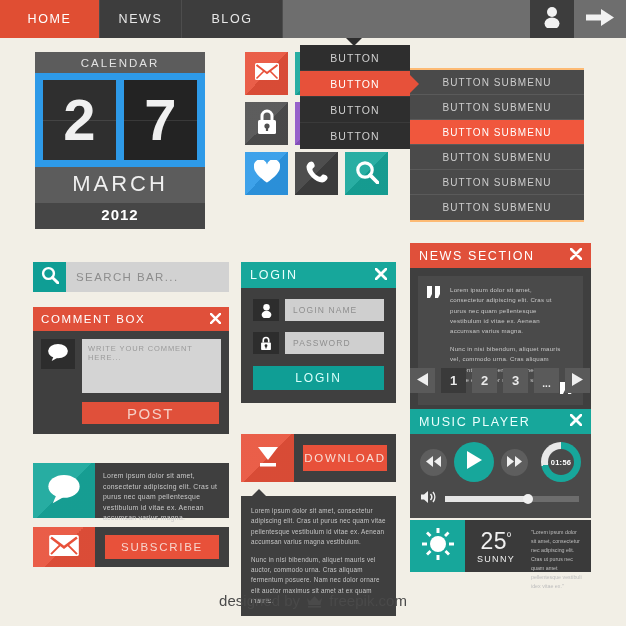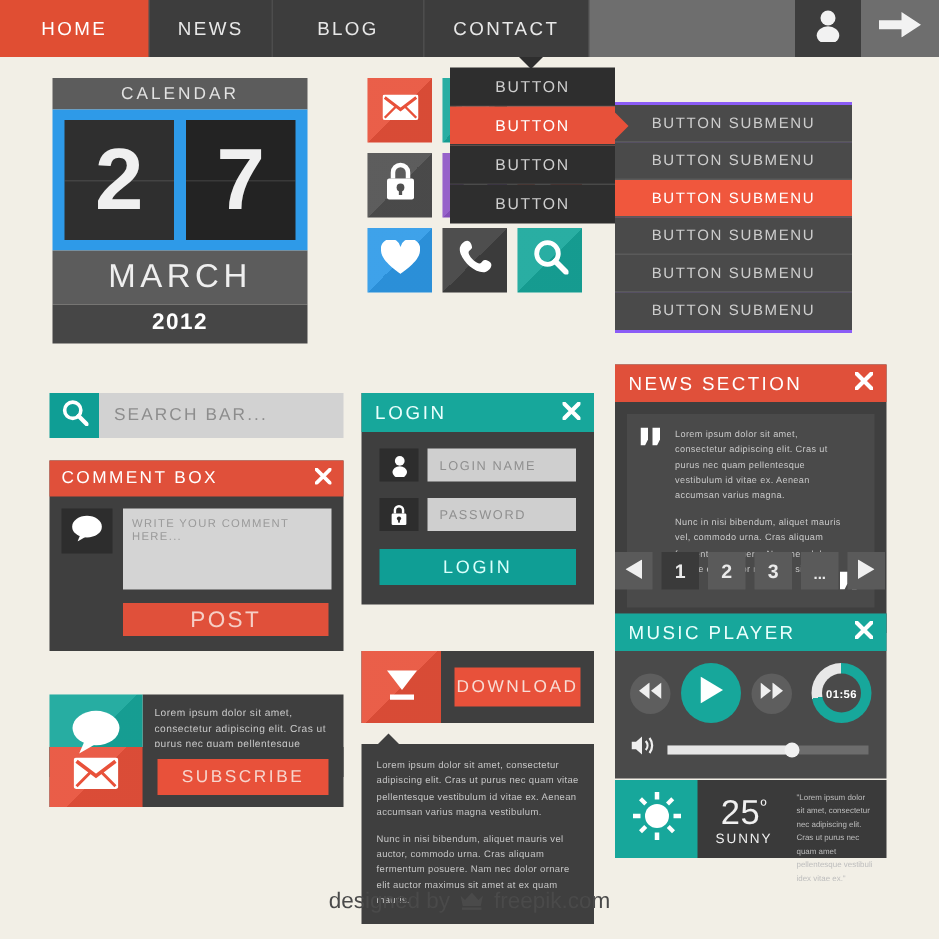--- a/index.html
+++ b/index.html
@@ -29,22 +29,22 @@
               border-top: 8px solid #2e2e2e; z-index: 8;}
   .dd-item { height: 26px; display:flex; align-items:center; justify-content:center;
              background:#2e2e2e; color:#cfcfcf; font-size:10.5px; letter-spacing:1.1px;
              border-bottom: 1px solid #3a3a3a; position: relative;}
   .dd-item.active { background:#e7513a; color:#fff; }
   .dd-item.active::after { content:""; position:absolute; right:-9px; top:4px;
             width:0;height:0;border-top:9px solid transparent;border-bottom:9px solid transparent;
             border-left:9px solid #e7513a; }
 
   
-  .submenu { position: absolute; left: 410px; top: 68px; width: 158px; z-index: 5;
-             background: #8b5cf6; padding: 2px 0; }
+  .submenu { position: absolute; left: 410px; top: 68px; width: 174px; z-index: 5;
+             background: #fdba74; padding: 2px 0; }
   .sm-item { height: 25px; display:flex; align-items:center; justify-content:center;
              background:#4a4a4a; color:#cdcdcd; font-size:10px; letter-spacing:1.1px;
              border-bottom: 1px solid #5a5a5a; }
   .sm-item.active { background:#f0573d; color:#fff; }
 
   
   .calendar { position:absolute; left: 35px; top: 52px; width: 170px; }
   .cal-head { background:#5c5c5c; color:#e2e2e2; text-align:center; font-size:11.5px;
               letter-spacing:2px; padding:5px 0 4px; }
   .cal-body { background:#2e9ae8; padding:7px 8px; display:flex; gap:8px; }
@@ -93,21 +93,21 @@
   
   .chatcard { position:absolute; left:33px; top:463px; width:196px; height:55px; display:flex; }
   .cc-icon { width:62px; background:#17a79b; display:flex; align-items:center; justify-content:center;
              position:relative; overflow:hidden;}
   .cc-icon::before { content:""; position:absolute; inset:0;
       background: linear-gradient(135deg, rgba(255,255,255,.07) 0 50%, rgba(0,0,0,.06) 50% 100%); }
   .cc-text { flex:1; background:#3f3f3f; color:#c9c9c9; font-size:6.8px; line-height:1.55;
              padding:8px 8px 0 8px; letter-spacing:.3px; }
 
   
-  .subscribe { position:absolute; left:33px; top:498px; width:196px; height:40px; display:flex; background:#3f3f3f;}
+  .subscribe { position:absolute; left:33px; top:527px; width:196px; height:40px; display:flex; background:#3f3f3f;}
   .sub-icon { width:62px; background:#e8513a; display:flex; align-items:center; justify-content:center;
               position:relative; overflow:hidden;}
   .sub-icon::before { content:""; position:absolute; inset:0;
       background: linear-gradient(135deg, rgba(255,255,255,.07) 0 50%, rgba(0,0,0,.06) 50% 100%); }
   .sub-btn { margin:8px 10px; flex:1; background:#e8513a; color:#f7d5cd;
              display:flex;align-items:center;justify-content:center;
              font-size:11.5px; letter-spacing:1.7px; }
 
   
   .login { position:absolute; left:241px; top:262px; width:155px; background:#3f3f3f; padding-bottom:13px;}
@@ -201,23 +201,20 @@
   <div class="topnav">
     <div class="nav-item active" style="width:100px">
       <span>HOME</span>
     </div>
     <div class="nav-item" style="width:82px">
       <span>NEWS</span>
     </div>
     <div class="nav-item" style="width:101px">
       <span>BLOG</span>
     </div>
-    <div class="nav-item" style="width:110px">
-      <span>CONTACT</span>
-    </div>
     <div class="nav-spacer"></div>
     <div class="nav-avatar">
       <span>
         <svg width="20" height="22" viewBox="0 0 20 22">
             <circle cx="10" cy="6" r="5" fill="#f2f2f2"></circle>
             <ellipse cx="10" cy="17.5" rx="7.5" ry="6" fill="#f2f2f2"></ellipse>
           </svg>
       </span>
     </div>
     <div class="nav-arrow">

